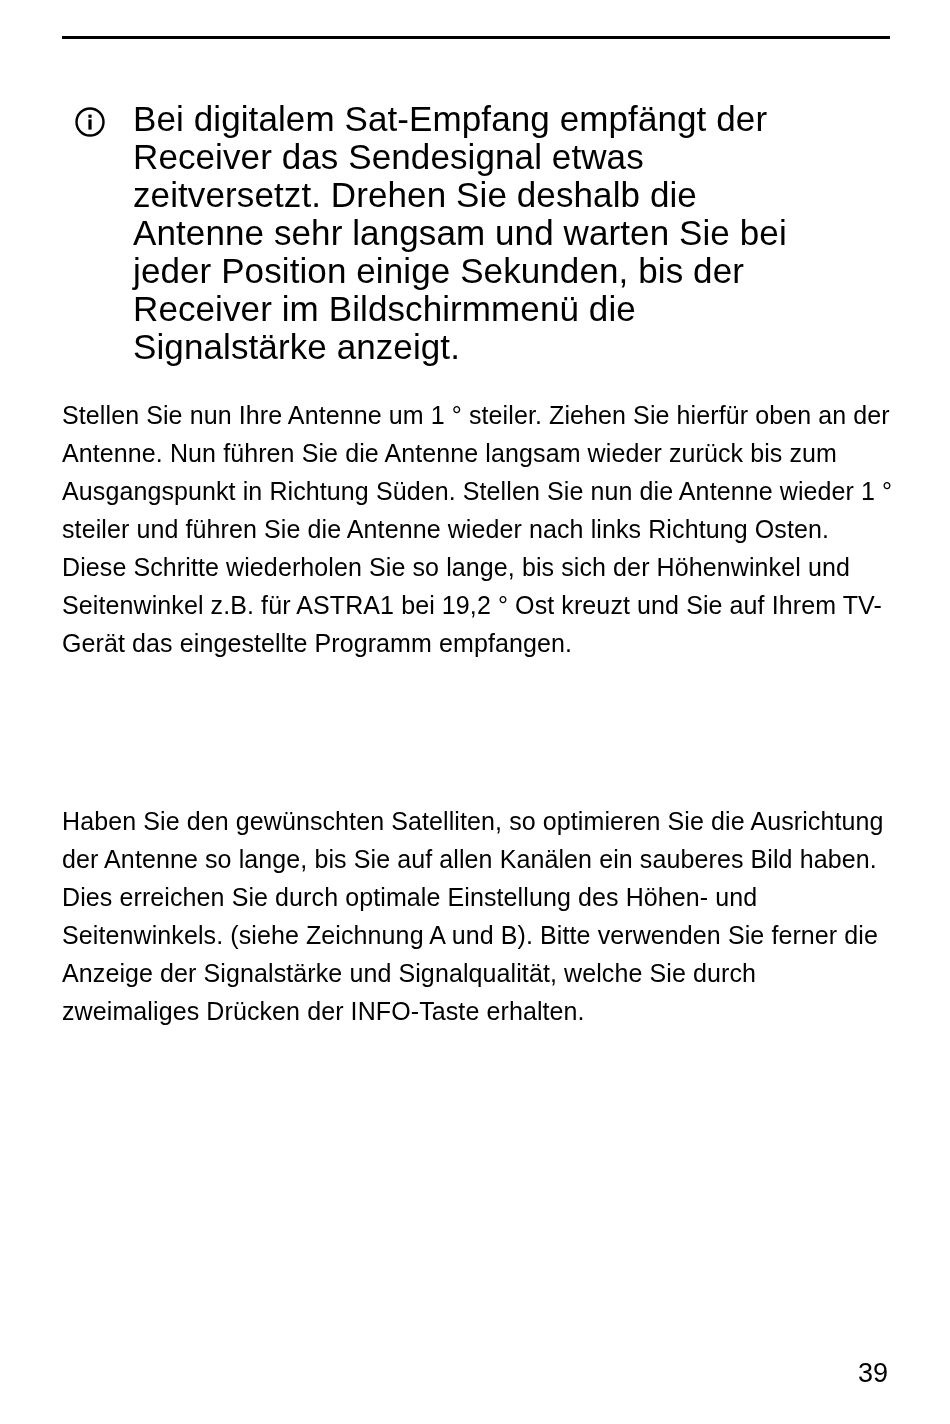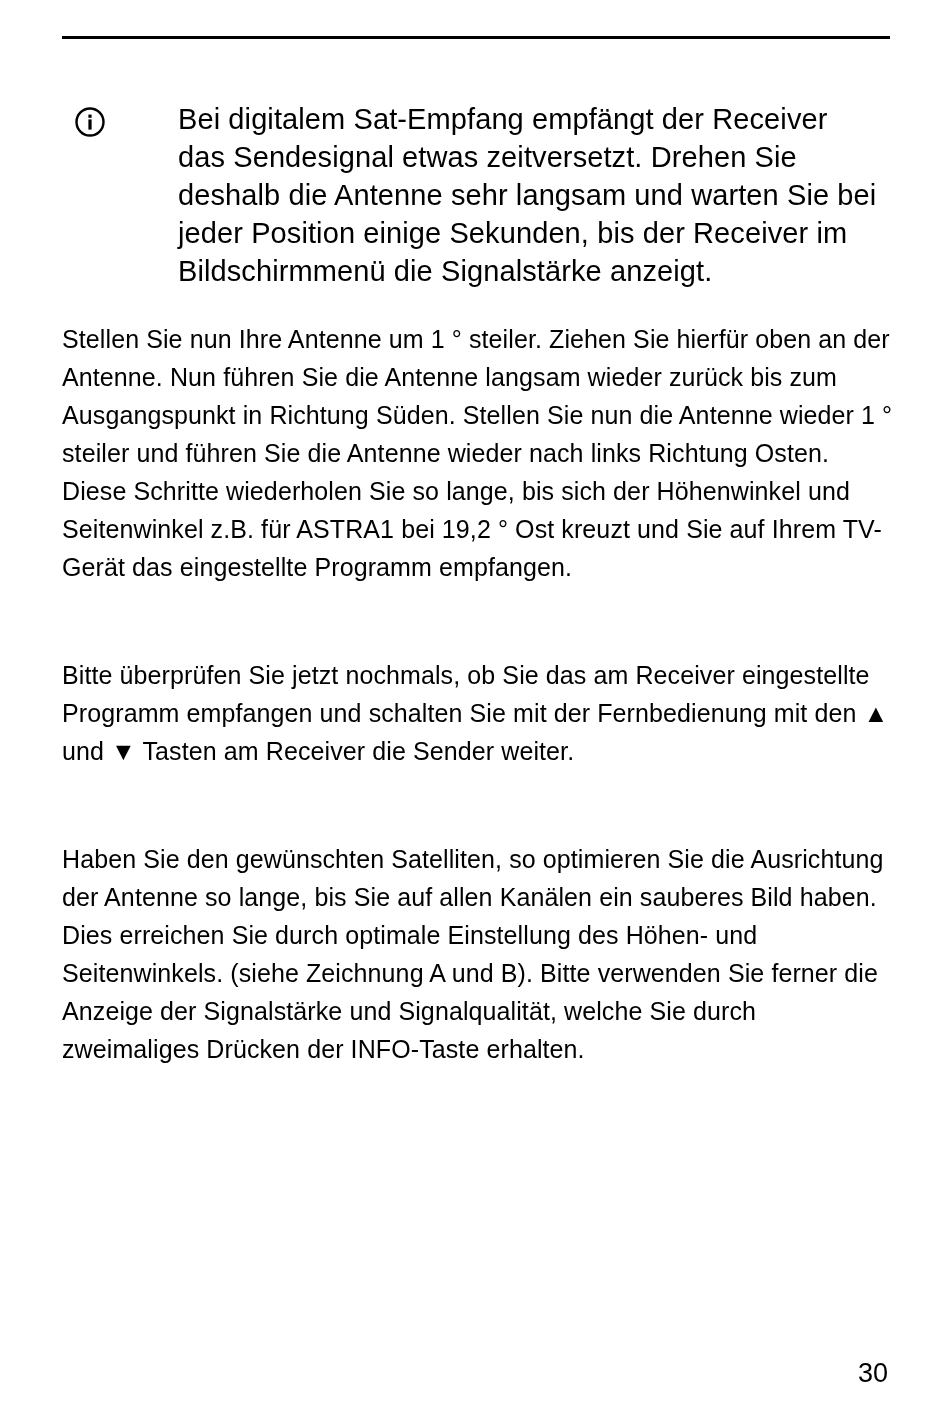--- a/index.html
+++ b/index.html
@@ -41,23 +41,23 @@
     width: 30px;
     height: 30px;
     margin-top: 7px;
     margin-left: 13px;
     margin-right: 0;
   }
   .note-icon svg {
     display: block;
   }
   .note-text {
-    margin-left: 73px;
+    margin-left: 28px;
     width: 700px;
-    font-size: 29px;
+    font-size: 35px;
     line-height: 38px;
     letter-spacing: 0.1px;
   }
   p.para {
     margin: 0 0 0 0;
     font-size: 25px;
     line-height: 38px;
     letter-spacing: 0.1px;
   }
   .gap-large {
@@ -89,23 +89,22 @@
           <rect x="13.4" y="12.4" width="3.2" height="10.2" fill="#000"></rect>
         </svg>
       </span>
       <div class="note-text">Bei digitalem Sat-Empfang empfängt der Receiver das Sendesignal etwas zeitversetzt. Drehen Sie deshalb die Antenne sehr langsam und warten Sie bei jeder Position einige Sekunden, bis der Receiver im Bildschirmmenü die Signalstärke anzeigt.</div>
     </div>
 
     <p class="para">Stellen Sie nun Ihre Antenne um 1 ° steiler. Ziehen Sie hierfür oben an der Antenne. Nun führen Sie die Antenne langsam wieder zurück bis zum Ausgangspunkt in Richtung Süden. Stellen Sie nun die Antenne wieder 1 ° steiler und führen Sie die Antenne wieder nach links Richtung Osten. Diese Schritte wiederholen Sie so lange, bis sich der Höhenwinkel und Seitenwinkel z.B. für ASTRA1 bei 19,2 ° Ost kreuzt und Sie auf Ihrem TV-Gerät das eingestellte Programm empfangen.</p>
 
     <div class="gap-large"></div>
 
-    <p class="para">Bitte überprüfen Sie jetzt nochmals, ob Sie das am Receiver eingestellte Programm empfangen und schalten Sie mit der Fernbedienung mit den ▲ und ▼ Tasten am Receiver die Sender weiter.</p>
 
     <div class="gap-large"></div>
 
     <p class="para">Haben Sie den gewünschten Satelliten, so optimieren Sie die Ausrichtung der Antenne so lange, bis Sie auf allen Kanälen ein sauberes Bild haben. Dies erreichen Sie durch optimale Einstellung des Höhen- und Seitenwinkels. (siehe Zeichnung A und B). Bitte verwenden Sie ferner die Anzeige der Signalstärke und Signalqualität, welche Sie durch zweimaliges Drücken der INFO-Taste erhalten.</p>
 
   </div>
 
-  <div class="page-number">30</div>
+  <div class="page-number">39</div>
 
 </div>
 
 </body></html>

